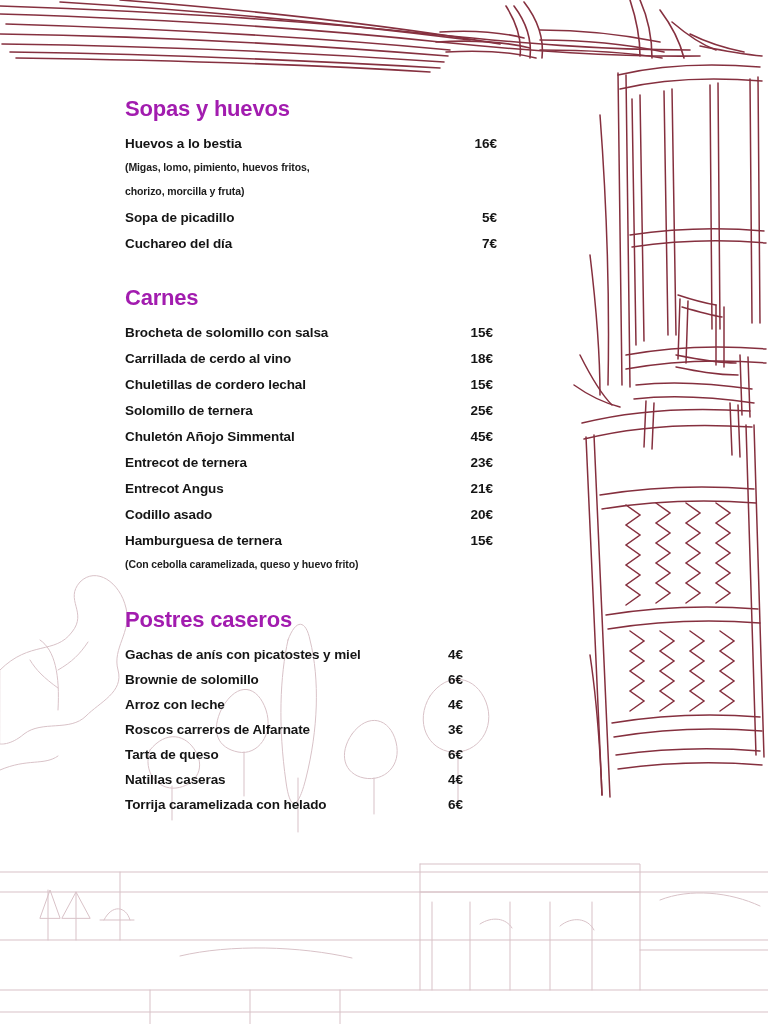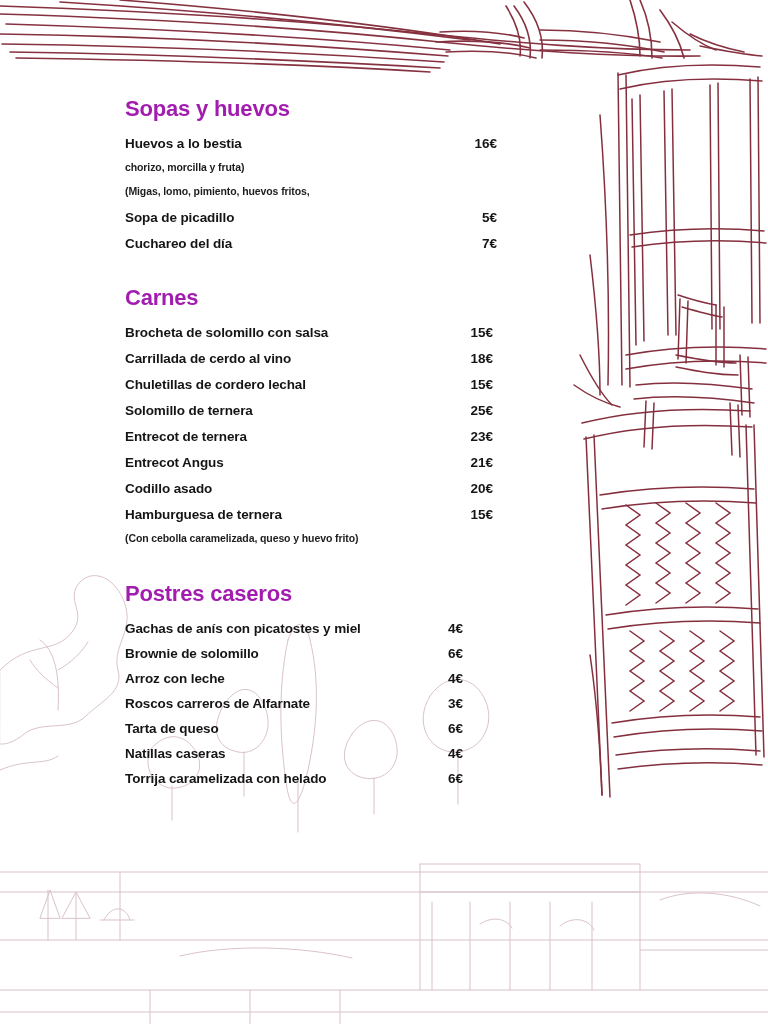--- a/index.html
+++ b/index.html
@@ -271,22 +271,22 @@
   <div class="menu">
 
     <section class="section section-sopas">
       <h2 class="section-title">Sopas y huevos</h2>
 
       <div class="row">
         <span class="name">Huevos a lo bestia</span>
         <span class="price">16€</span>
       </div>
       <div class="note">
+        <span class="note-line">(Migas, lomo, pimiento, huevos fritos,</span>
         <span class="note-line">chorizo, morcilla y fruta)</span>
-        <span class="note-line">(Migas, lomo, pimiento, huevos fritos,</span>
       </div>
 
       <div class="row">
         <span class="name">Sopa de picadillo</span>
         <span class="price">5€</span>
       </div>
 
       <div class="row">
         <span class="name">Cuchareo del día</span>
         <span class="price">7€</span>
@@ -306,20 +306,24 @@
       </div>
       <div class="row">
         <span class="name">Chuletillas de cordero lechal</span>
         <span class="price">15€</span>
       </div>
       <div class="row">
         <span class="name">Solomillo de ternera</span>
         <span class="price">25€</span>
       </div>
       <div class="row">
+        <span class="name">Chuletón Añojo Simmental</span>
+        <span class="price">45€</span>
+      </div>
+      <div class="row">
         <span class="name">Entrecot de ternera</span>
         <span class="price">23€</span>
       </div>
       <div class="row">
         <span class="name">Entrecot Angus</span>
         <span class="price">21€</span>
       </div>
       <div class="row">
         <span class="name">Codillo asado</span>
         <span class="price">20€</span>

